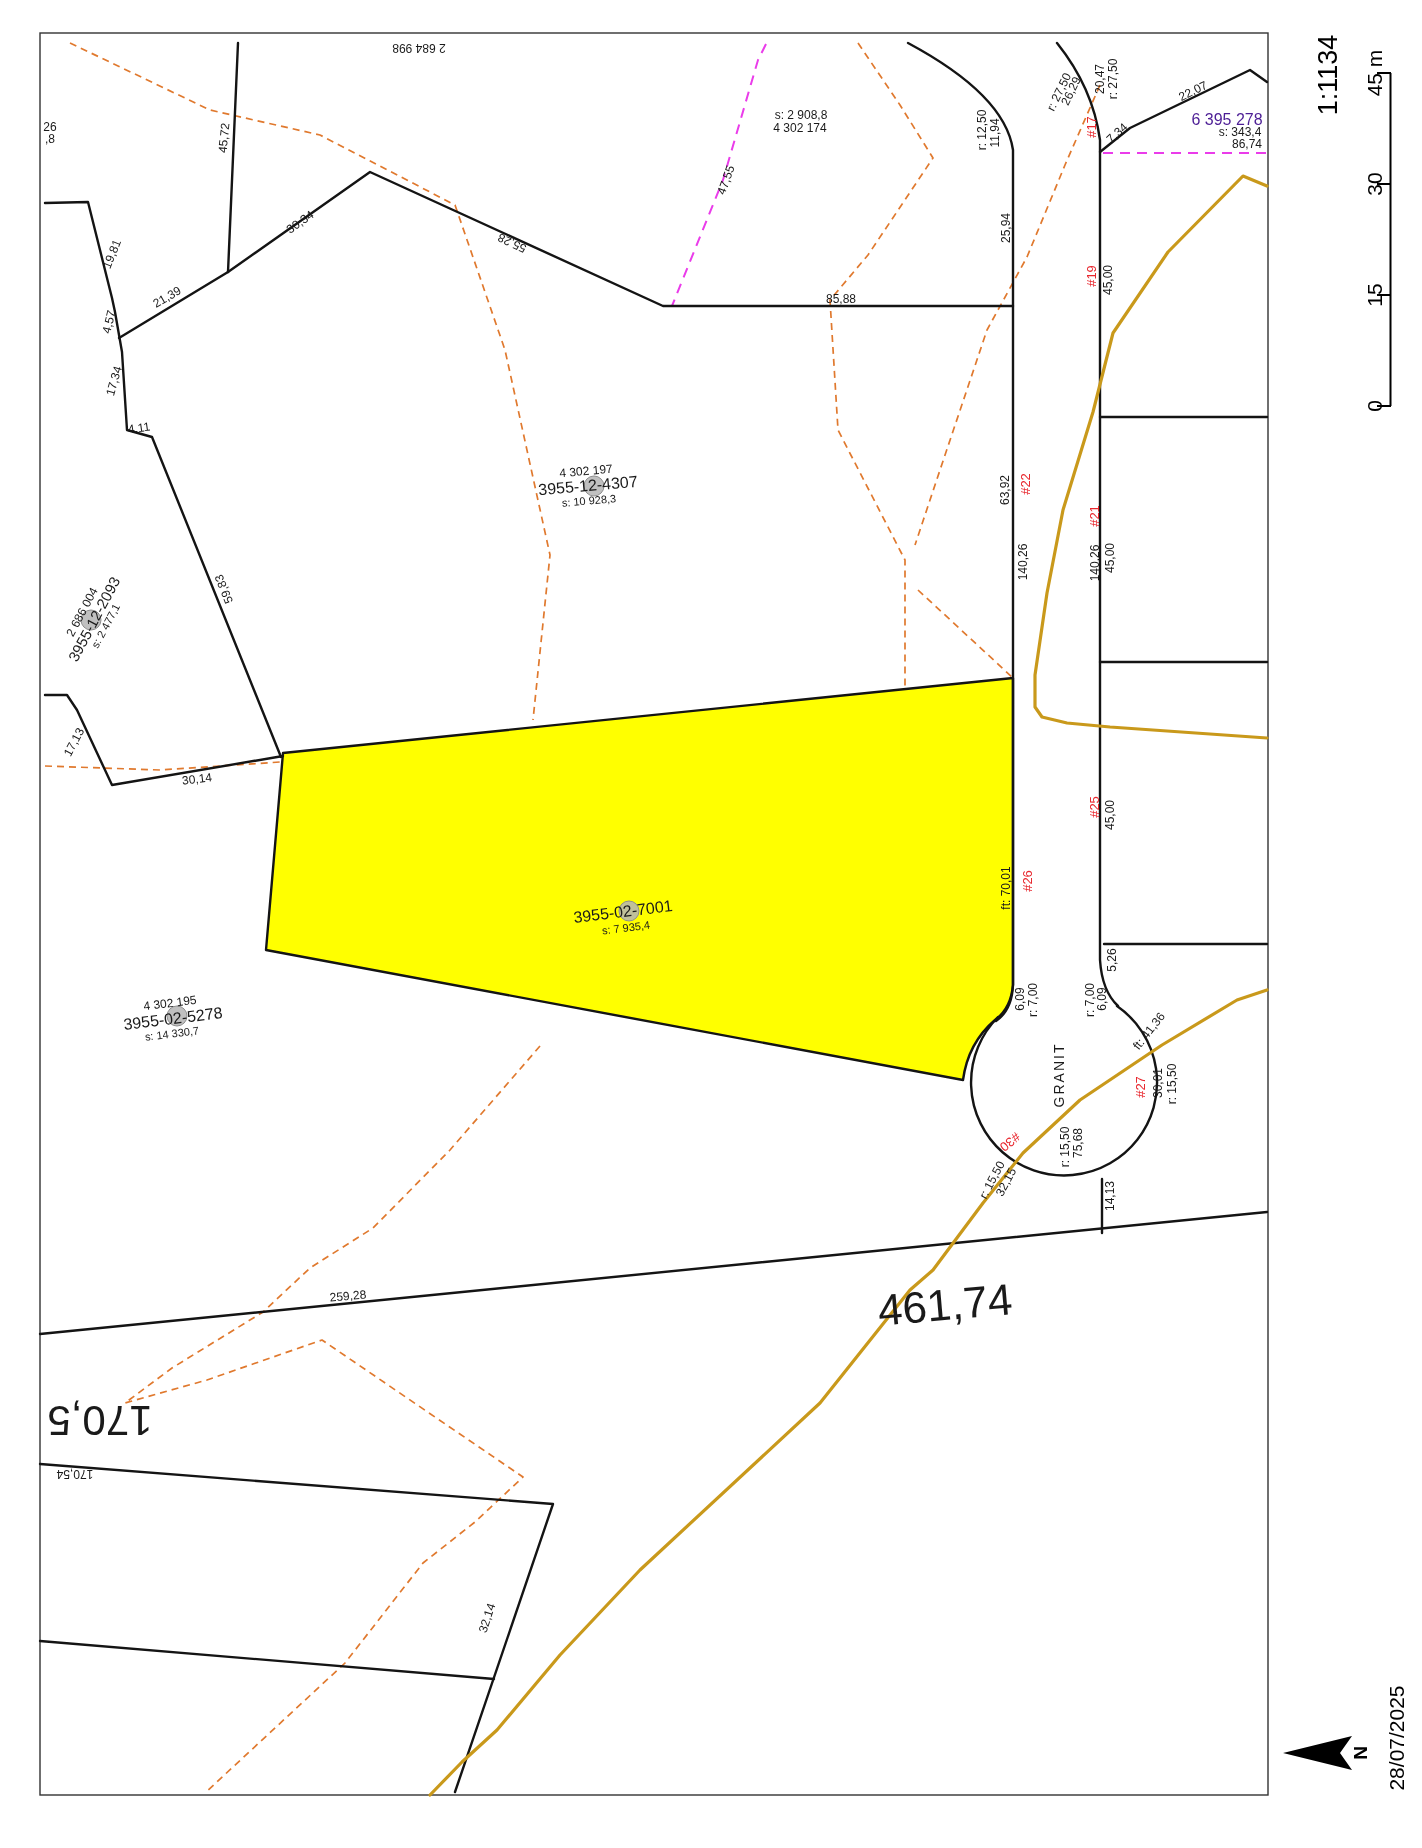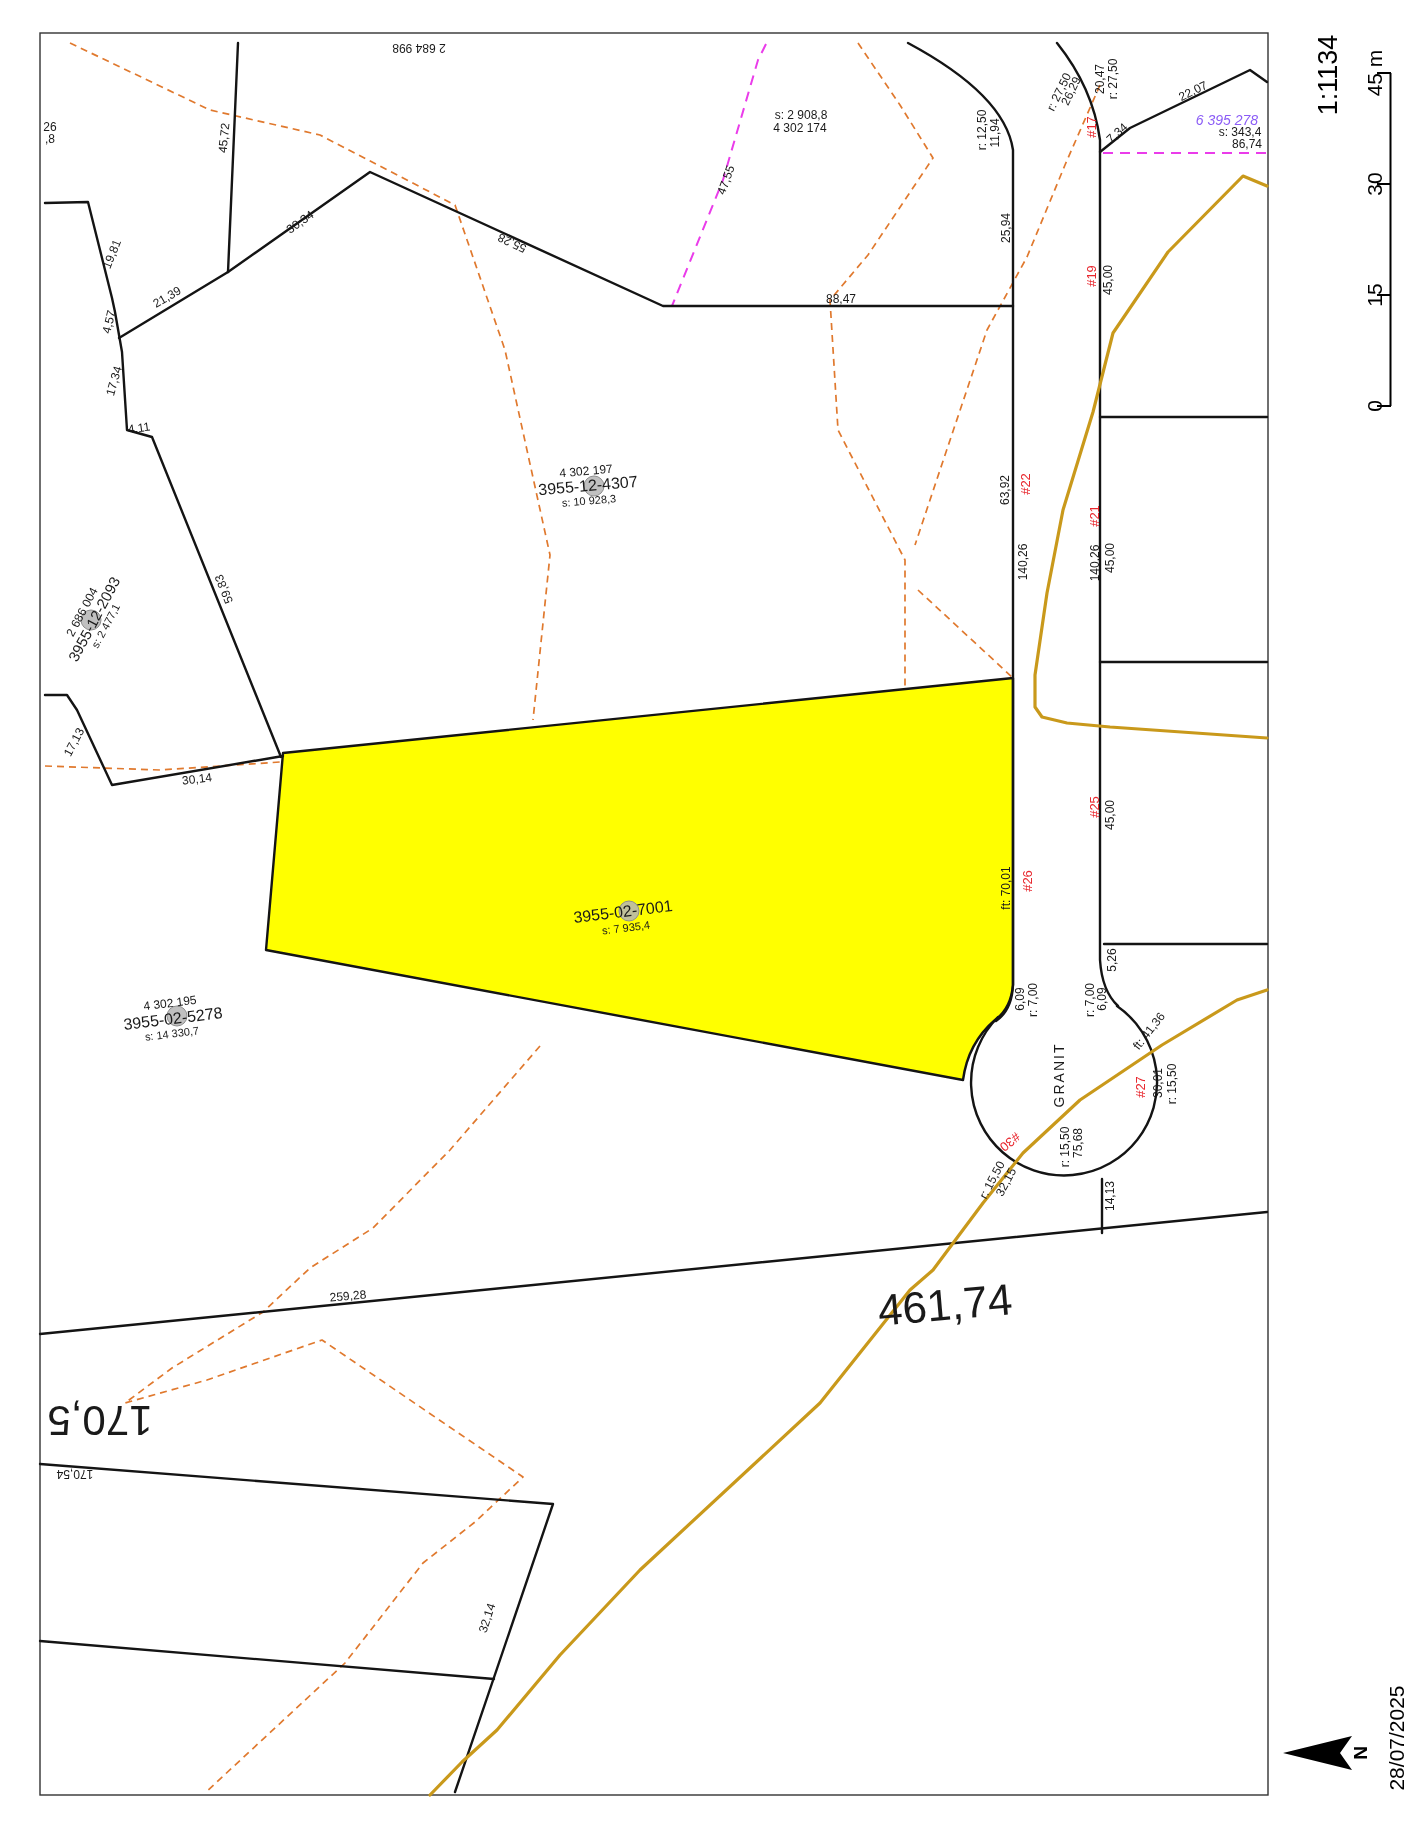--- a/index.html
+++ b/index.html
@@ -99,32 +99,32 @@
       <div class="map-label" style="left: 109px; top: 322px; font-size: 12px; color: rgb(26, 26, 26); transform: translate(-50%, -50%) rotate(-76deg);">4,57</div>
       <div class="map-label" style="left: 114px; top: 381px; font-size: 12px; color: rgb(26, 26, 26); transform: translate(-50%, -50%) rotate(-74deg);">17,34</div>
       <div class="map-label" style="left: 512px; top: 243px; font-size: 12px; color: rgb(26, 26, 26); transform: translate(-50%, -50%) rotate(205deg);">55,28</div>
       <div class="map-label" style="left: 139px; top: 428px; font-size: 12px; color: rgb(26, 26, 26); transform: translate(-50%, -50%) rotate(-8deg);">4,11</div>
       <div class="map-label" style="left: 224px; top: 589px; font-size: 12px; color: rgb(26, 26, 26); transform: translate(-50%, -50%) rotate(-112deg);">59,83</div>
       <div class="map-label" style="left: 74px; top: 742px; font-size: 12px; color: rgb(26, 26, 26); transform: translate(-50%, -50%) rotate(-62deg);">17,13</div>
       <div class="map-label" style="left: 197px; top: 779px; font-size: 12px; color: rgb(26, 26, 26); transform: translate(-50%, -50%) rotate(-7deg);">30,14</div>
       <div class="map-label" style="left: 801px; top: 115px; font-size: 12px; color: rgb(26, 26, 26); transform: translate(-50%, -50%) rotate(0deg);">s: 2 908,8</div>
       <div class="map-label" style="left: 800px; top: 128px; font-size: 12px; color: rgb(26, 26, 26); transform: translate(-50%, -50%) rotate(0deg);">4 302 174</div>
       <div class="map-label" style="left: 726px; top: 180px; font-size: 12px; color: rgb(26, 26, 26); transform: translate(-50%, -50%) rotate(-70deg);">47,55</div>
-      <div class="map-label" style="left: 841px; top: 299px; font-size: 12px; color: rgb(26, 26, 26); transform: translate(-50%, -50%) rotate(0deg);">88,47</div>
+      <div class="map-label" style="left: 841px; top: 299px; font-size: 12px; color: rgb(26, 26, 26); transform: translate(-50%, -50%) rotate(0deg);">85,88</div>
       <div class="map-label" style="left: 982px; top: 130px; font-size: 12px; color: rgb(26, 26, 26); transform: translate(-50%, -50%) rotate(-90deg);">r: 12,50</div>
       <div class="map-label" style="left: 995px; top: 133px; font-size: 12px; color: rgb(26, 26, 26); transform: translate(-50%, -50%) rotate(-90deg);">11,94</div>
       <div class="map-label" style="left: 1006px; top: 228px; font-size: 12px; color: rgb(26, 26, 26); transform: translate(-50%, -50%) rotate(-90deg);">25,94</div>
       <div class="map-label" style="left: 1059px; top: 92px; font-size: 12px; color: rgb(26, 26, 26); transform: translate(-50%, -50%) rotate(-64deg);">r: 27,50</div>
       <div class="map-label" style="left: 1071px; top: 91px; font-size: 12px; color: rgb(26, 26, 26); transform: translate(-50%, -50%) rotate(-64deg);">26,29</div>
       <div class="map-label" style="left: 1091px; top: 127px; font-size: 13px; color: rgb(232, 38, 45); transform: translate(-50%, -50%) rotate(-90deg);">#17</div>
       <div class="map-label" style="left: 1100px; top: 79px; font-size: 12px; color: rgb(26, 26, 26); transform: translate(-50%, -50%) rotate(-90deg);">20,47</div>
       <div class="map-label" style="left: 1113px; top: 79px; font-size: 12px; color: rgb(26, 26, 26); transform: translate(-50%, -50%) rotate(-90deg);">r: 27,50</div>
       <div class="map-label" style="left: 1117px; top: 133px; font-size: 12px; color: rgb(26, 26, 26); transform: translate(-50%, -50%) rotate(-42deg);">7,34</div>
       <div class="map-label" style="left: 1193px; top: 91px; font-size: 12px; color: rgb(26, 26, 26); transform: translate(-50%, -50%) rotate(-26deg);">22,07</div>
-      <div class="map-label" style="left: 1227px; top: 120px; font-size: 14px; color: #8b5cf6; transform: translate(-50%, -50%) rotate(0deg); font-style: italic;">6 395 278</div>
+      <div class="map-label" style="left: 1227px; top: 120px; font-size: 16px; color: #4c1d95; transform: translate(-50%, -50%) rotate(0deg);">6 395 278</div>
       <div class="map-label" style="left: 1240px; top: 132px; font-size: 12px; color: rgb(26, 26, 26); transform: translate(-50%, -50%) rotate(0deg);">s: 343,4</div>
       <div class="map-label" style="left: 1247px; top: 144px; font-size: 12px; color: rgb(26, 26, 26); transform: translate(-50%, -50%) rotate(0deg);">86,74</div>
       <div class="map-label" style="left: 1091px; top: 276px; font-size: 13px; color: rgb(232, 38, 45); transform: translate(-50%, -50%) rotate(-90deg);">#19</div>
       <div class="map-label" style="left: 1108px; top: 280px; font-size: 12px; color: rgb(26, 26, 26); transform: translate(-50%, -50%) rotate(-90deg);">45,00</div>
       <div class="map-label" style="left: 1005px; top: 490px; font-size: 12px; color: rgb(26, 26, 26); transform: translate(-50%, -50%) rotate(-90deg);">63,92</div>
       <div class="map-label" style="left: 1025px; top: 484px; font-size: 13px; color: rgb(232, 38, 45); transform: translate(-50%, -50%) rotate(-90deg);">#22</div>
       <div class="map-label" style="left: 1023px; top: 562px; font-size: 12px; color: rgb(26, 26, 26); transform: translate(-50%, -50%) rotate(-90deg);">140,26</div>
       <div class="map-label" style="left: 1094px; top: 516px; font-size: 13px; color: rgb(232, 38, 45); transform: translate(-50%, -50%) rotate(-90deg);">#21</div>
       <div class="map-label" style="left: 1095px; top: 563px; font-size: 12px; color: rgb(26, 26, 26); transform: translate(-50%, -50%) rotate(-90deg);">140,26</div>
       <div class="map-label" style="left: 1110px; top: 558px; font-size: 12px; color: rgb(26, 26, 26); transform: translate(-50%, -50%) rotate(-90deg);">45,00</div>

